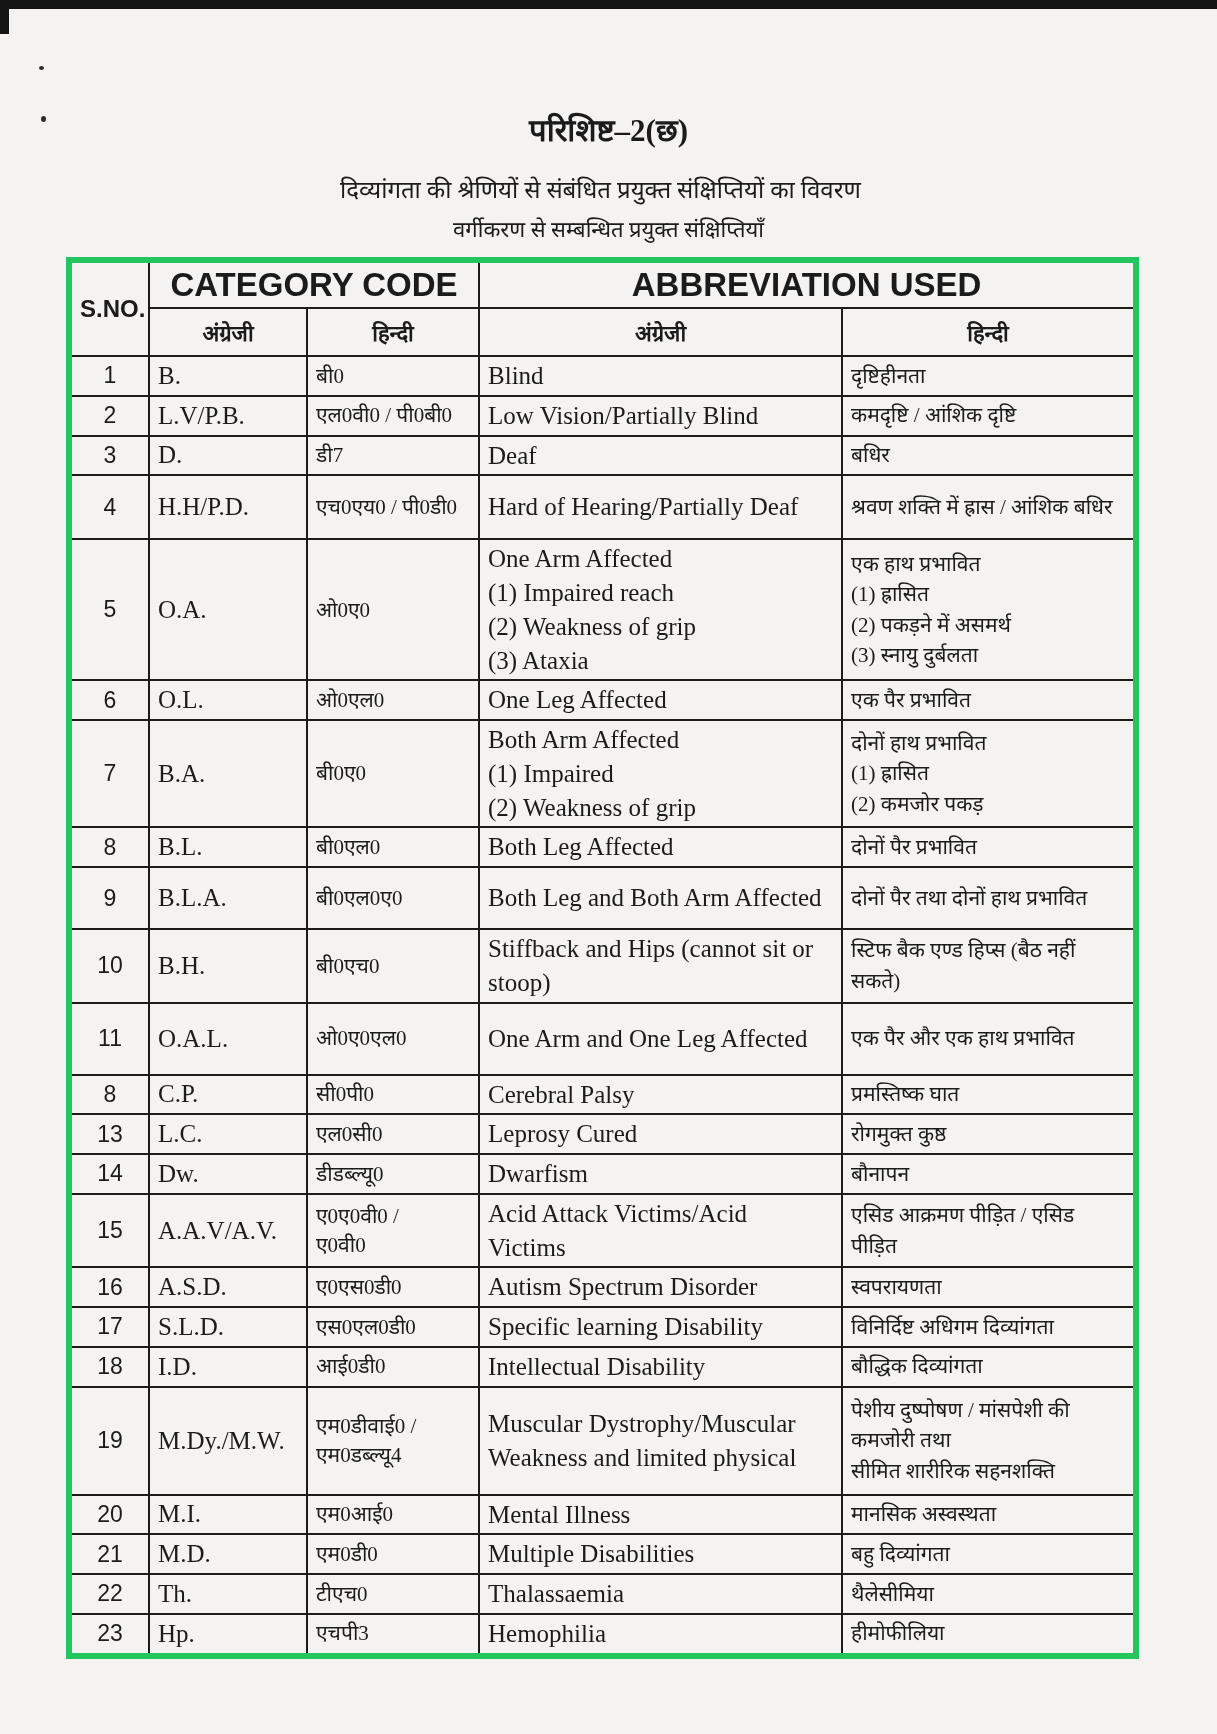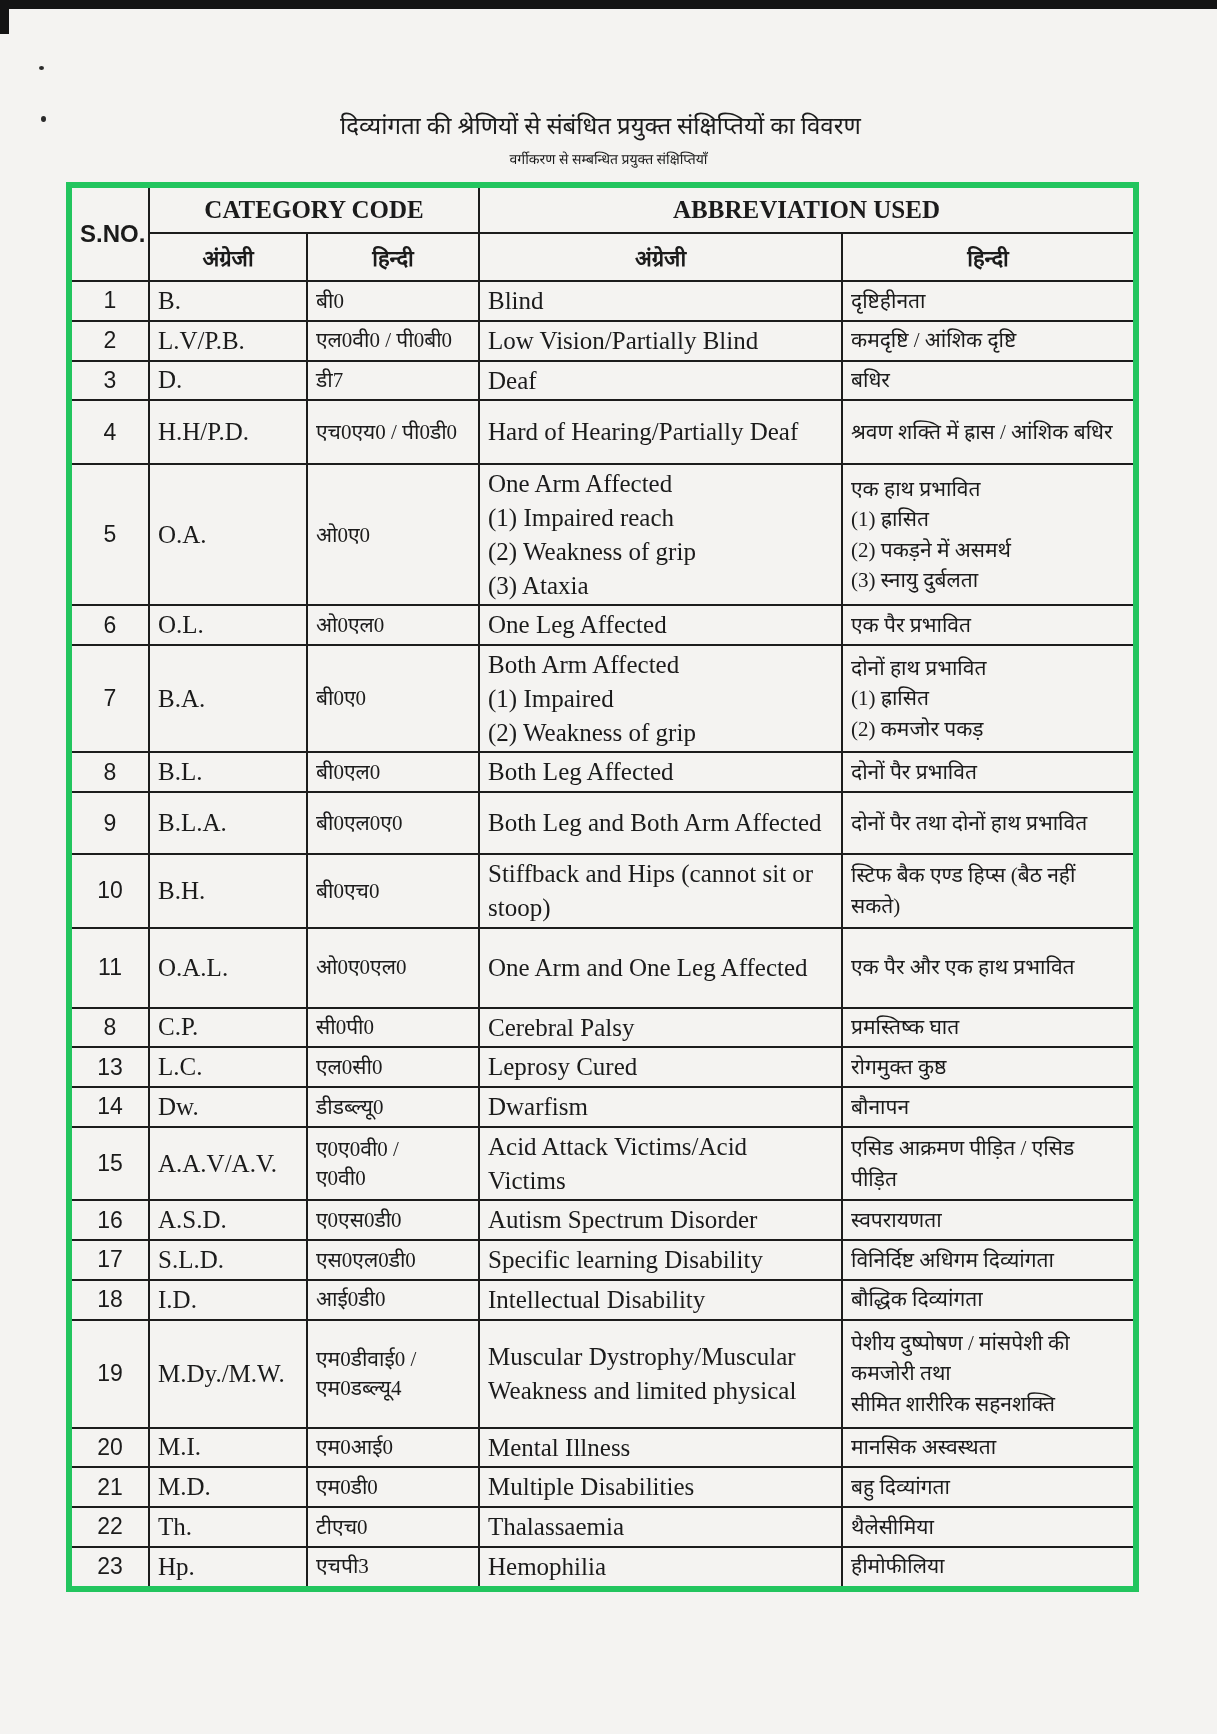--- a/index.html
+++ b/index.html
@@ -19,21 +19,21 @@
   .speck.s2{left:41px;top:116px;width:5px;height:6px;}
 
   .page{padding-top:108px;}
   .heading{ text-align:center; }
   .heading .title{
     font-size:31px;font-weight:bold;margin:0 0 22px 0;
     font-family:"Liberation Serif", serif;
   }
   .heading .sub-hi{font-size:24px;margin:0 16px 8px 0;}
   .heading .sub-en{font-size:23px;font-weight:bold;margin:0 0 6px 0;letter-spacing:.2px;}
-  .heading .sub-hi2{font-size:14px;margin:2px 0 14px 0;}
+  .heading .sub-hi2{font-size:22px;margin:2px 0 14px 0;}
 
   table.abbr{
     border-collapse:collapse;
     margin-left:66px;
     width:1067px;
     table-layout:fixed;
     background:transparent;
   }
   table.abbr th, table.abbr td{
     border:2px solid #1c1c1c;
@@ -43,50 +43,51 @@
     overflow:hidden;
   }
   table.abbr{border:6px solid #22c55e;}
   col.c-sno{width:80px;}
   col.c-code-en{width:158px;}
   col.c-code-hi{width:172px;}
   col.c-abbr-en{width:363px;}
   col.c-abbr-hi{width:294px;}
 
   thead th{font-weight:bold;text-align:center;}
-  th.main-h{font-size:25px;font-family:Liberation Serif, serif;height:40px;}
+  th.main-h{font-size:33px;font-family:Liberation Sans, sans-serif;height:40px;}
   th.sno-h{font-size:24px;font-family:"Liberation Sans", sans-serif;}
   th.sub-h{font-size:22px;font-weight:bold;height:42px;}
 
   tbody tr{height:36px;}
   tbody tr:nth-child(4){height:64px;}
   tbody tr:nth-child(5){height:140px;}
   tbody tr:nth-child(7){height:98px;}
   tbody tr:nth-child(9){height:62px;}
   tbody tr:nth-child(10){height:68px;}
-  tbody tr:nth-child(11){height:80px;margin-top:36px;}
+  tbody tr:nth-child(11){height:72px;margin-top:36px;}
   tbody tr:nth-child(15){height:72px;}
   tbody tr:nth-child(19){height:108px;}
 
   td.sno{font-family:"Liberation Sans", sans-serif;font-size:23px;text-align:center;}
   td.code-en{font-size:25px;}
   td.code-hi{font-size:21px;line-height:1.35;}
   td.abbr-en{font-size:25px;line-height:1.35;}
   td.abbr-hi{font-size:21px;line-height:1.45;}
 </style>
 </head>
 <body>
 
 <div class="scan-top"></div>
 <div class="scan-corner"></div>
 <div class="speck s1"></div>
 <div class="speck s2"></div>
 
 <div class="page">
   <div class="heading">
+    <p class="title">परिशिष्ट–2(छ)</p>
     <p class="sub-hi">दिव्यांगता की श्रेणियों से संबंधित प्रयुक्त संक्षिप्तियों का विवरण</p>
     <p class="sub-hi2">वर्गीकरण से सम्बन्धित प्रयुक्त संक्षिप्तियाँ</p>
   </div>
 
   <table class="abbr">
     <colgroup>
       <col class="c-sno">
         <col class="c-code-en">
         <col class="c-code-hi">
         <col class="c-abbr-en">

